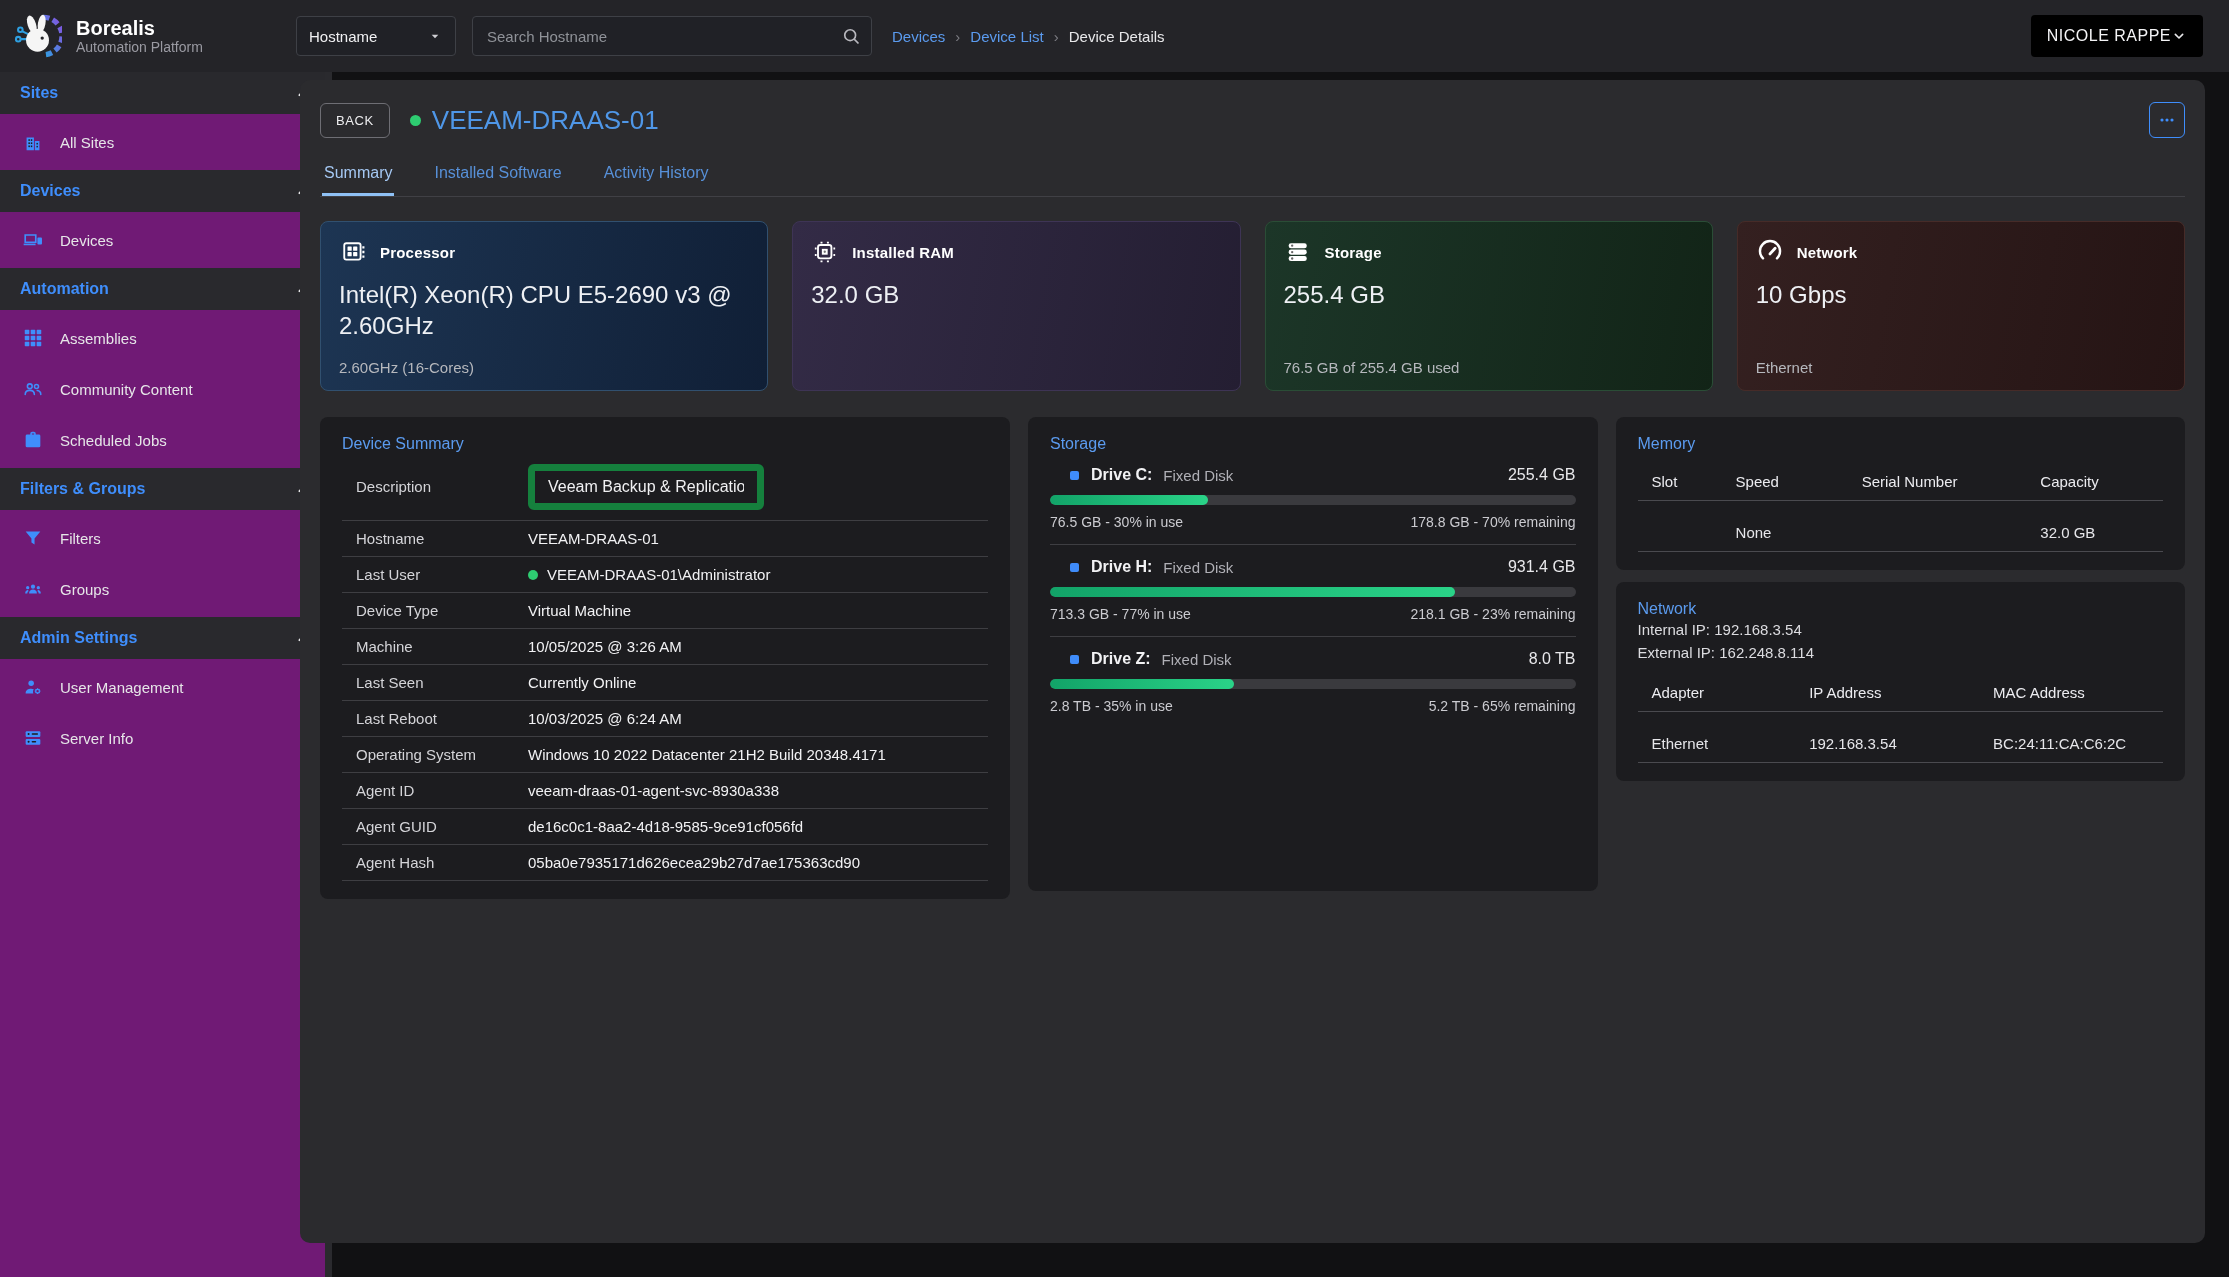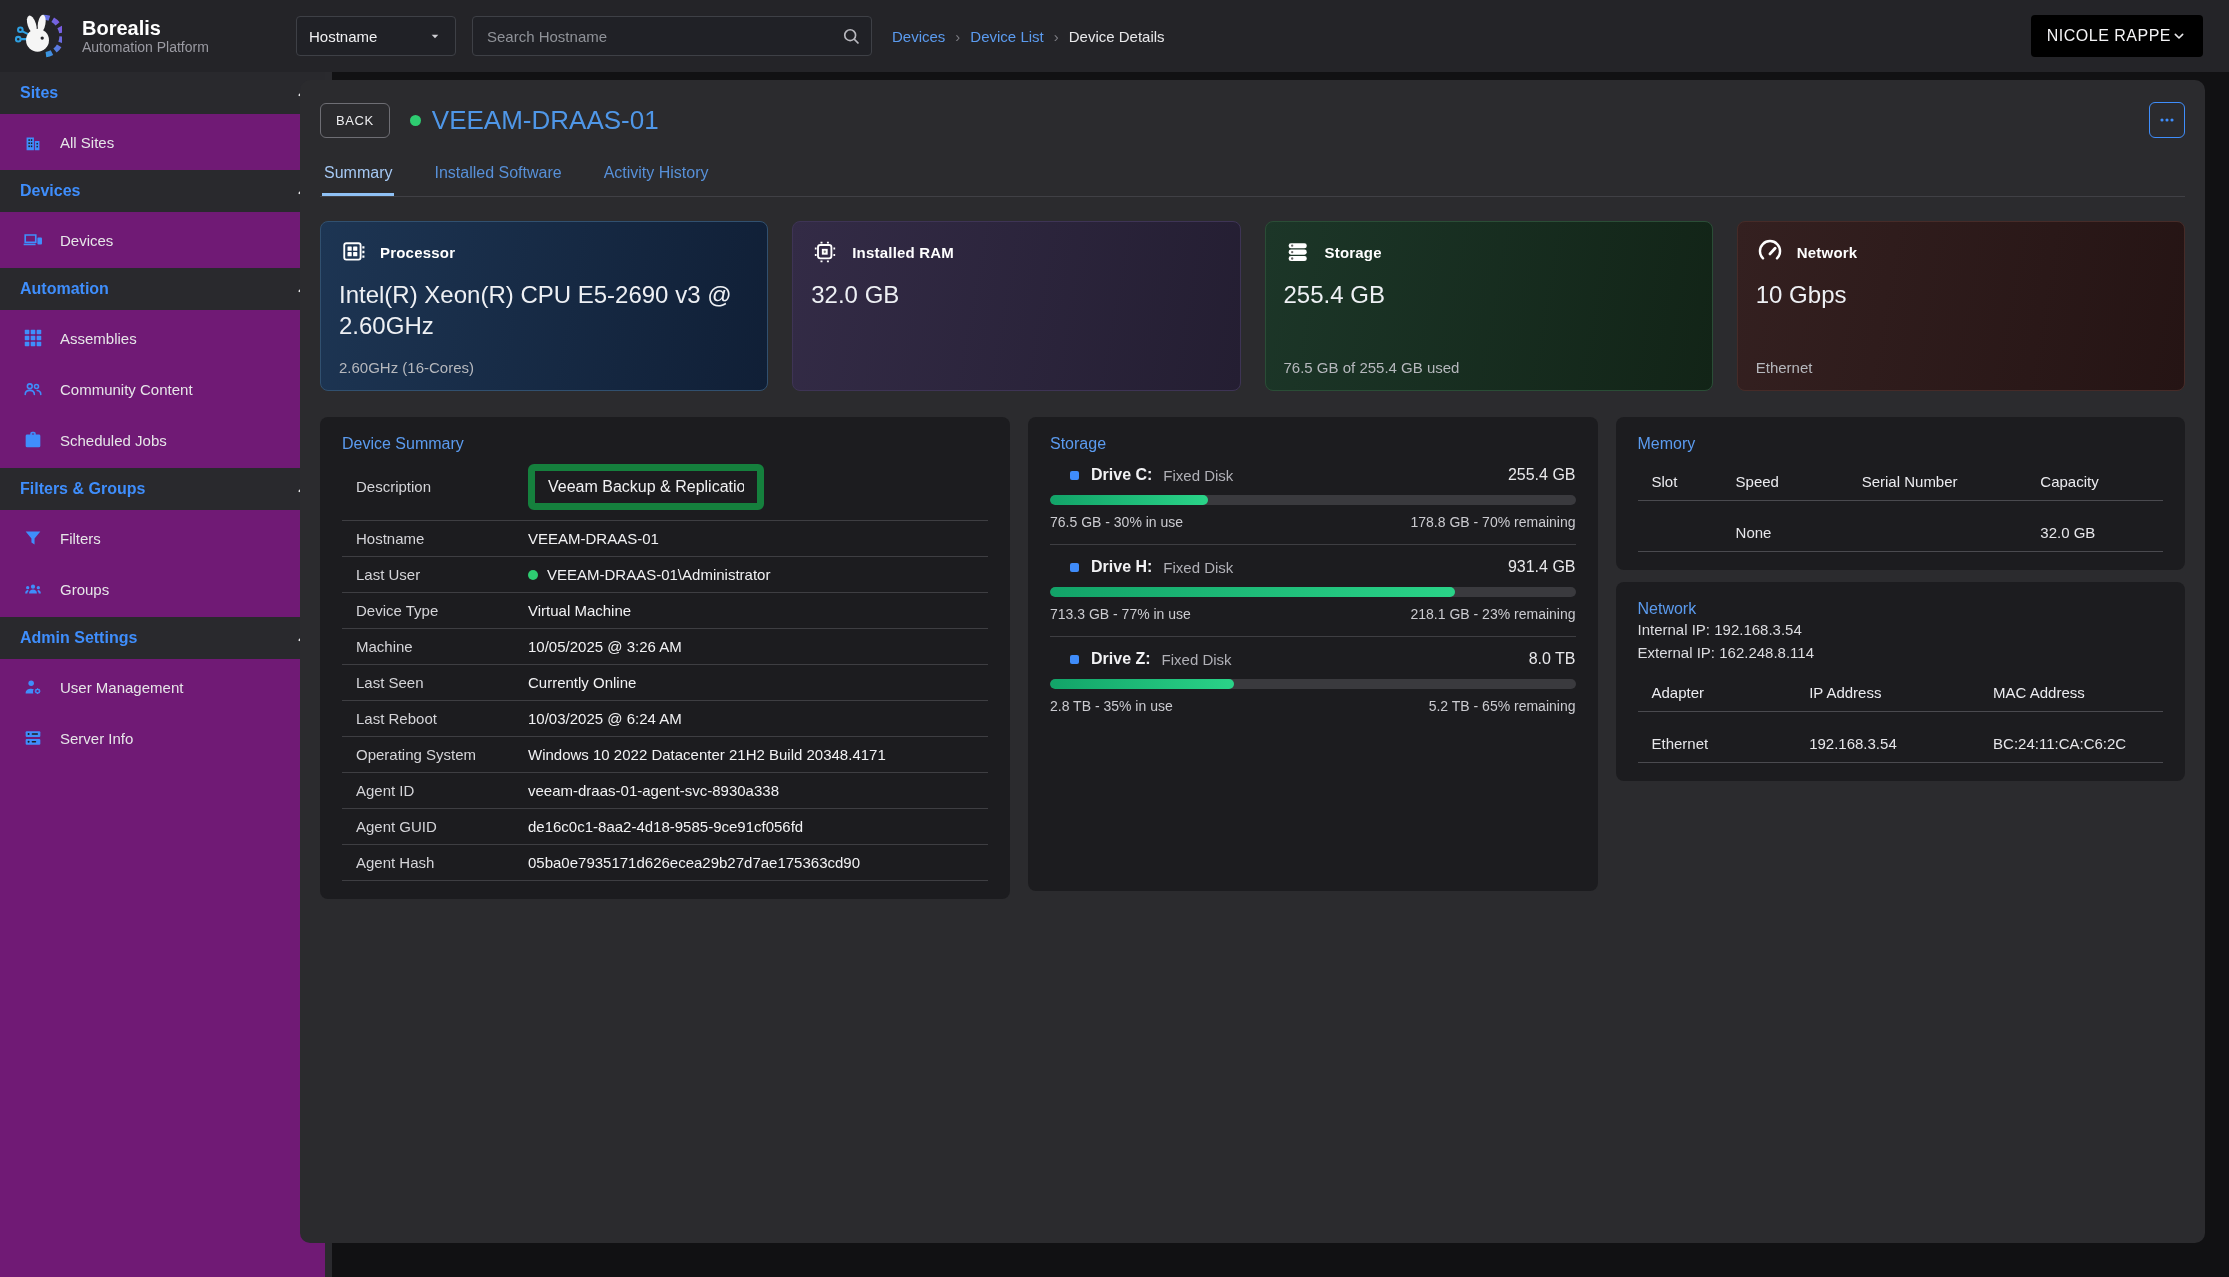--- a/index.html
+++ b/index.html
@@ -1,21 +1,21 @@
 <!DOCTYPE html>
 <html><head>
 <meta charset="utf-8">
 <style>
   * { margin:0; padding:0; box-sizing:border-box; }
   html,body { width:2229px; height:1277px; background:#111113; overflow:hidden;
               font-family:"Liberation Sans", sans-serif; color:#e8e8ea; }
 
   
   .topbar { position:absolute; top:0; left:0; width:2229px; height:72px; background:#242428; }
-  .logo-block { position:absolute; left:0; top:0; width:284px; height:72px; display:flex; align-items:center; padding-left:12px; gap:20px; }
+  .logo-block { position:absolute; left:0; top:0; width:284px; height:72px; display:flex; align-items:center; padding-left:12px; gap:14px; }
   .brand-name { font-size:20px; font-weight:bold; color:#ffffff; line-height:1.1; }
   .brand-sub { font-size:14px; color:#9a9aa2; }
   .field { background:#202126; border:1px solid #3e4046; border-radius:4px; height:40px; display:flex; align-items:center; }
   .hostname-select { position:absolute; left:296px; top:16px; width:160px; padding:0 12px; cursor:pointer; justify-content:space-between; }
   .hostname-select span { font-size:15px; color:#f0f0f2; }
   .searchbox { position:absolute; left:472px; top:16px; width:400px; padding:0 10px 0 14px; }
   .searchbox input { flex:1; background:transparent; border:none; outline:none; color:#e8e8ea; font-size:15px; font-family:"Liberation Sans",sans-serif; }
   .searchbox input::placeholder { color:#8f9298; }
   .breadcrumbs { position:absolute; left:892px; top:0; height:72px; display:flex; align-items:center; gap:10px; font-size:15px; }
   .crumb-link { color:#5b9bef; cursor:pointer; }

